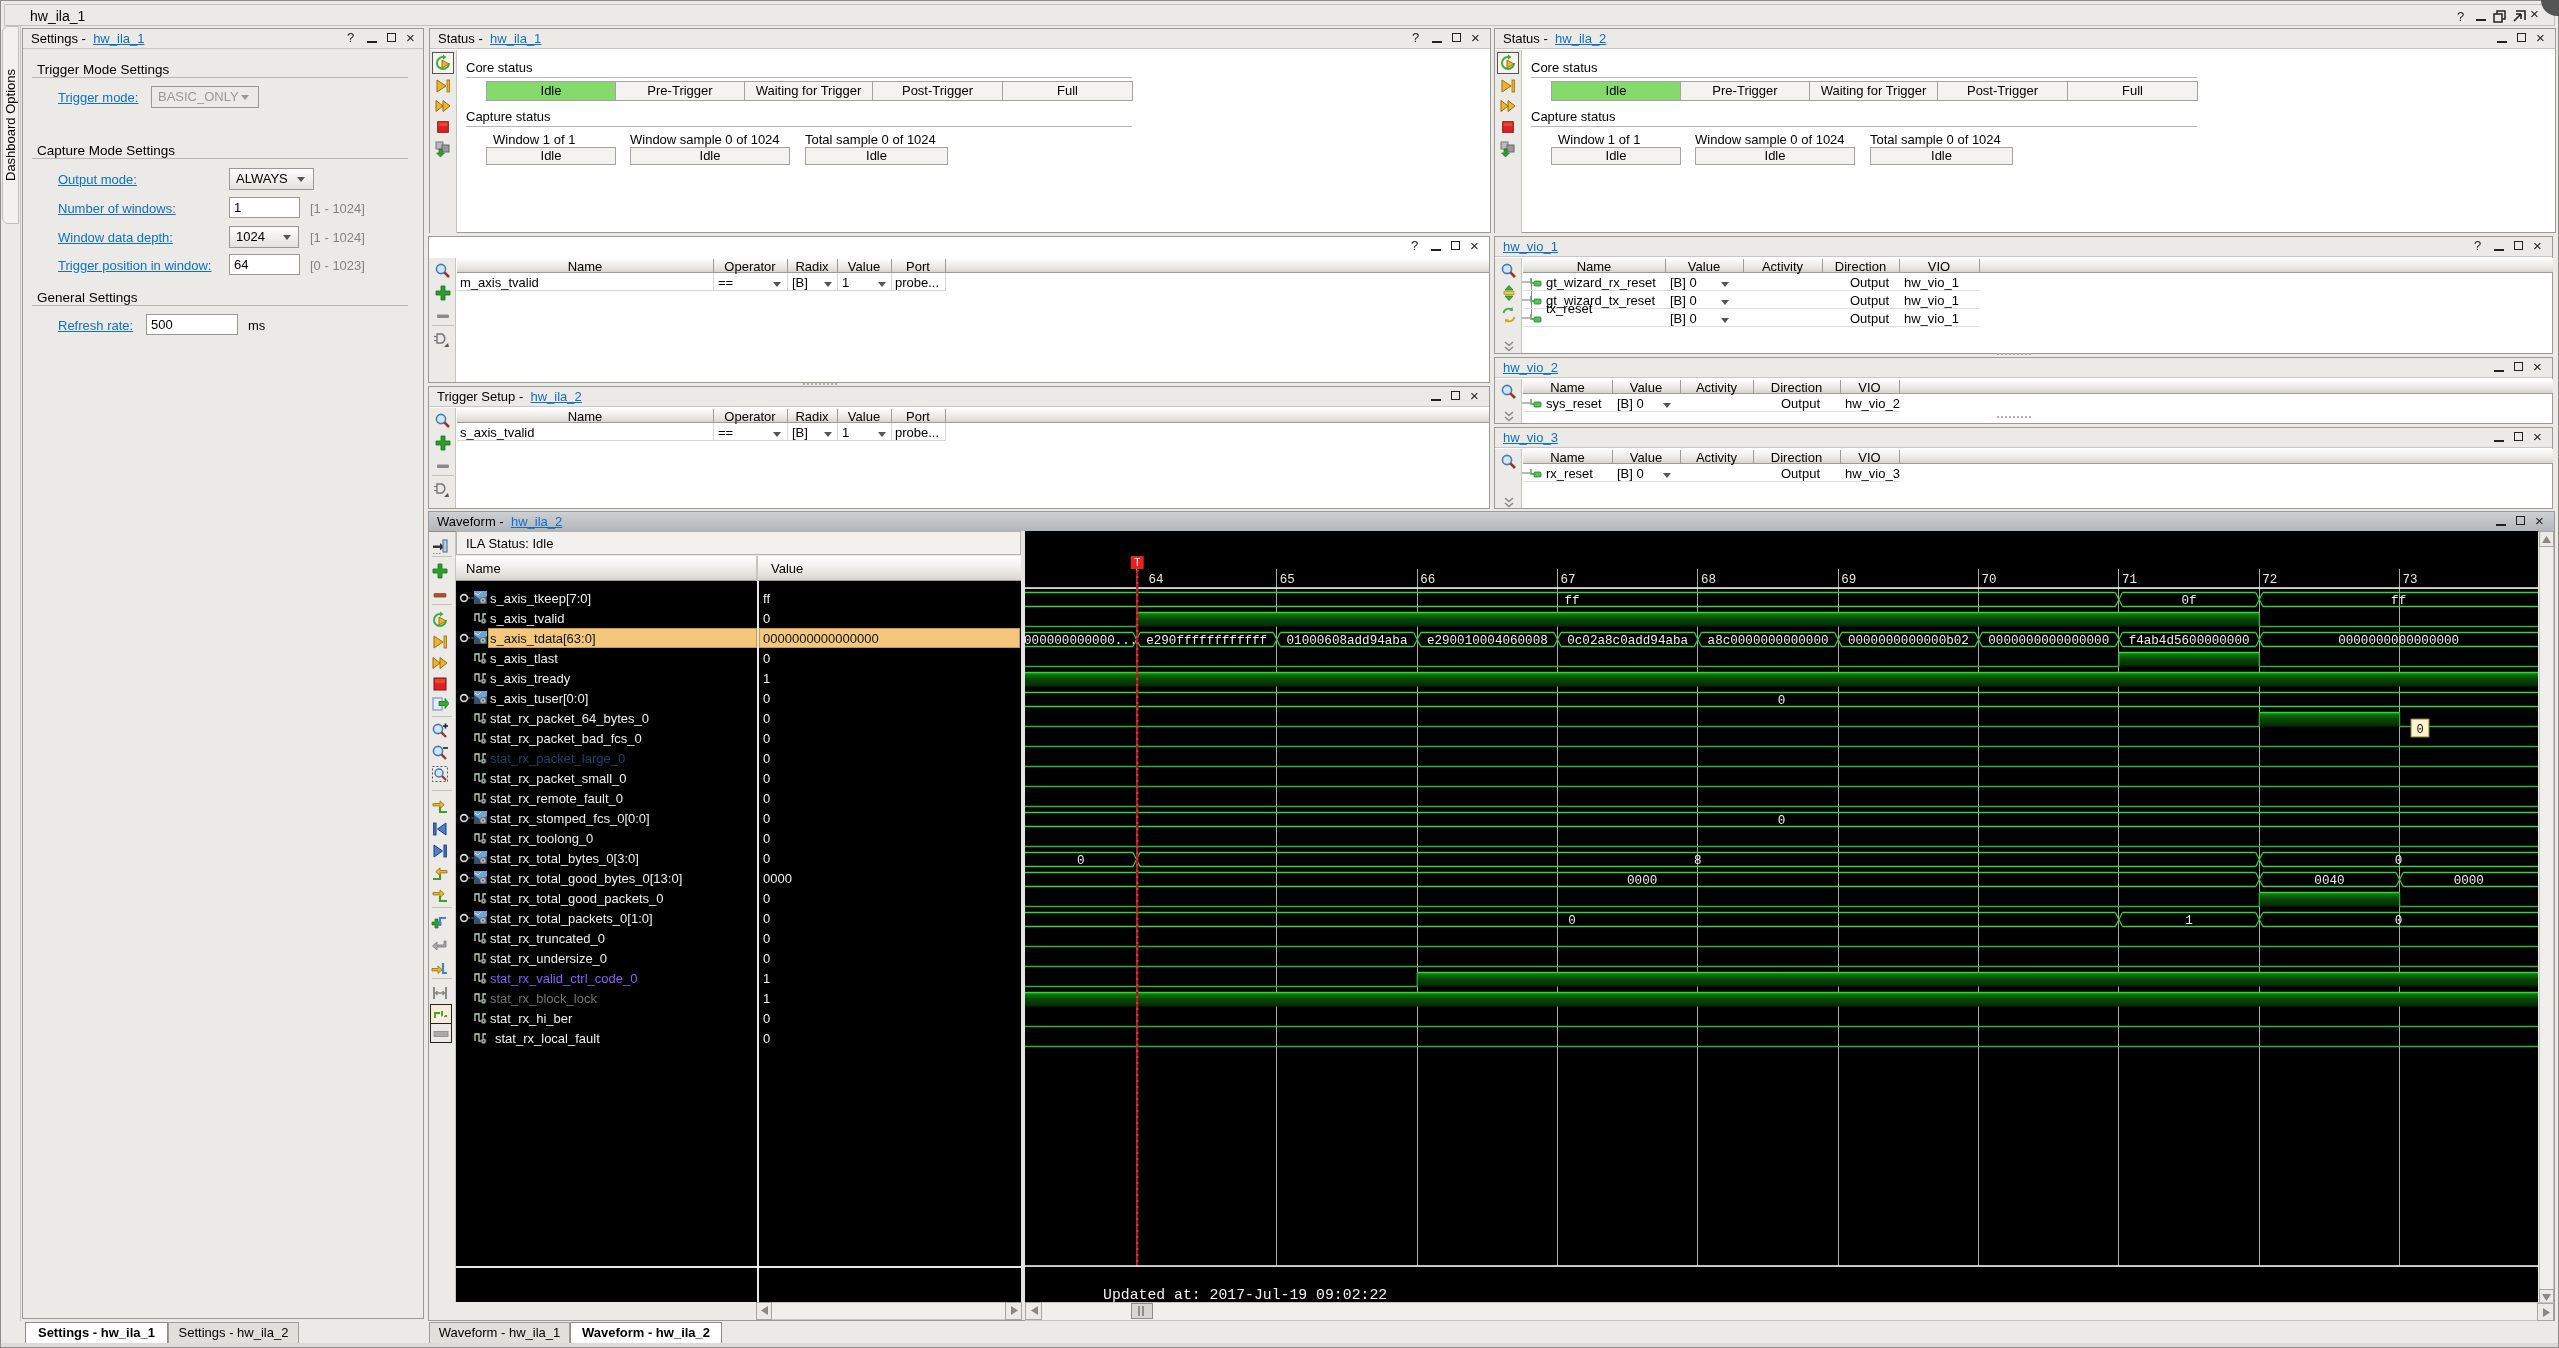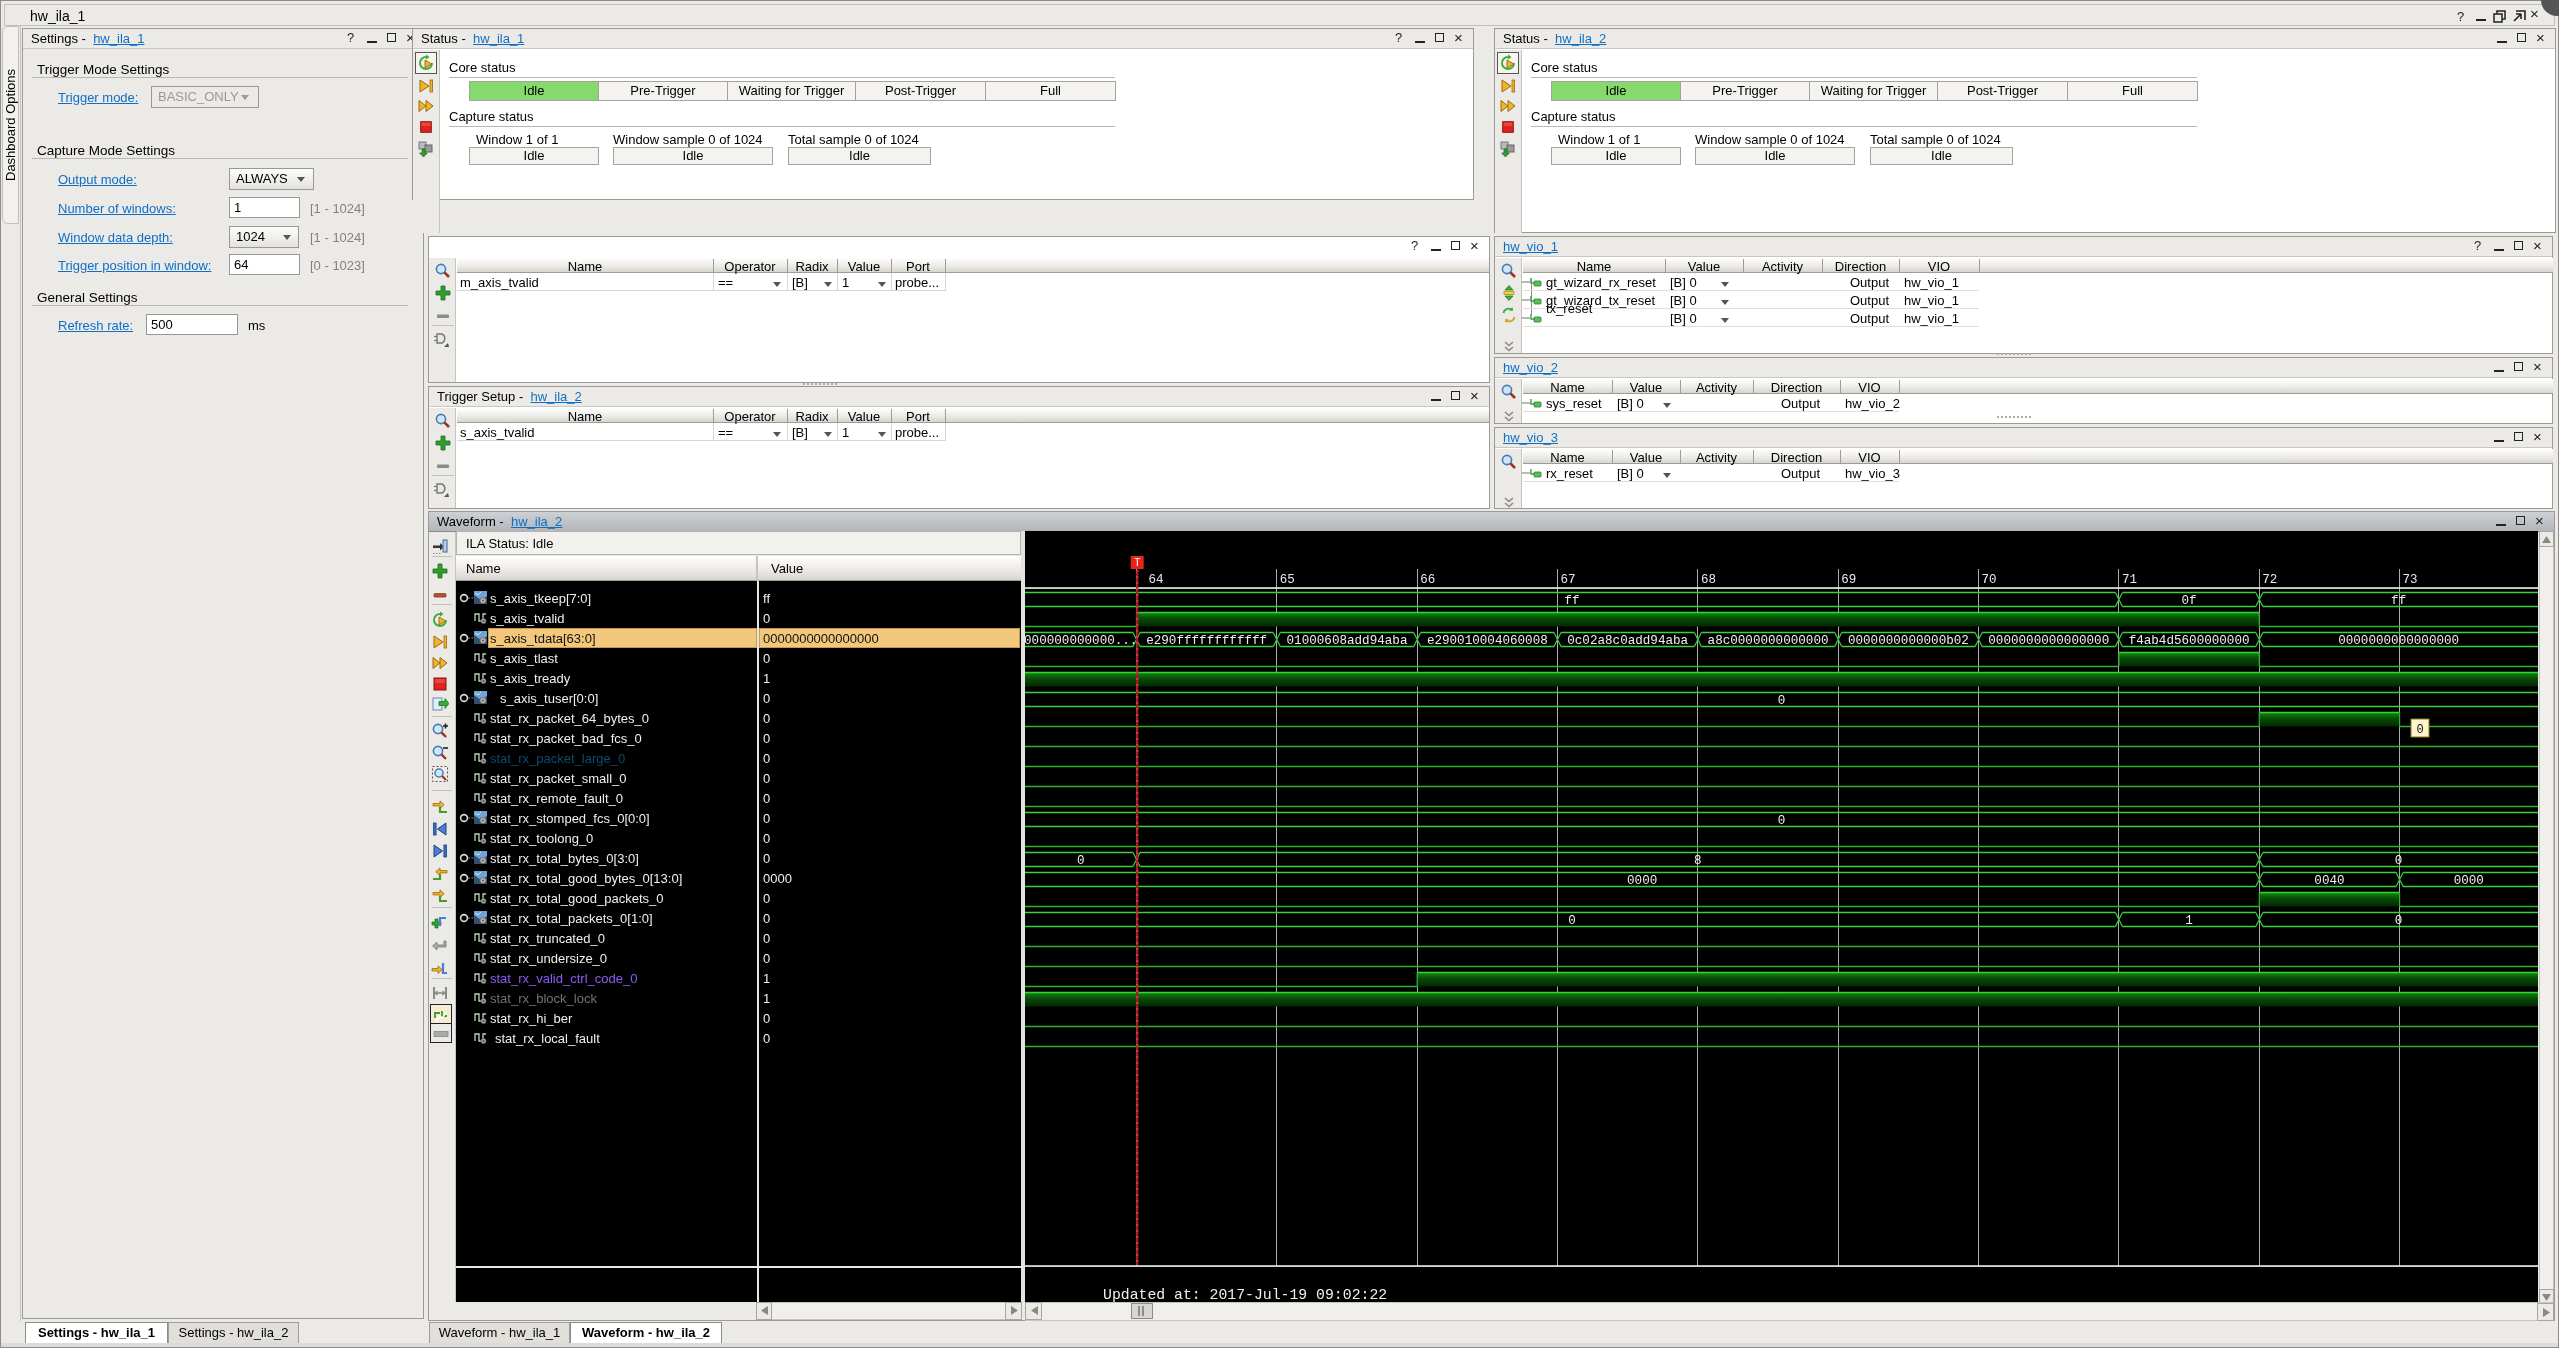--- a/index.html
+++ b/index.html
@@ -66,21 +66,21 @@
 <div class="gl abs" style="left:287px;top:201px">[1 - 1024]</div>
 <div class="blu" style="left:35px;top:229px">Trigger position in window:</div>
 <div class="inp" style="left:206px;top:225px;width:71px;height:21px">64</div>
 <div class="gl abs" style="left:287px;top:229px">[0 - 1023]</div>
 <div class="seclbl" style="left:14px;top:261px">General Settings</div>
 <div class="secline" style="left:9px;top:276px;width:376px"></div>
 <div class="blu" style="left:35px;top:289px">Refresh rate:</div>
 <div class="inp" style="left:123px;top:285px;width:92px;height:21px">500</div>
 <div class="abs" style="left:225px;top:289px">ms</div>
 </div>
-<div class="panel" style="left:412px;top:28px;width:1062px;height:172px">
+<div class="panel" style="left:429px;top:28px;width:1062px;height:205px">
     <div class="ptitle" style="background:#eceae7">Status -&nbsp; <span class="lnk">hw_ila_1</span></div>
     <div class="wq" style="left:982px;top:1px">?</div>
     <div style="position:absolute;left:1002px;top:12px;width:10px;height:2px;background:#222"></div>
     <div style="position:absolute;left:1022px;top:4px;width:9px;height:9px;border:1.6px solid #222"></div>
     <div class="wx" style="left:1041px;top:0px">×</div>
     <div class="abs" style="left:0;top:21px;width:27px;height:183px;background:#eceae7;border-right:1px solid #c6c4bf"></div>
     <div class="abs" style="left:2px;top:23px;width:22px;height:22px;border:1px solid #555;background:#f6f4ec"></div>
     <svg style="position:absolute;left:4px;top:25px" width="18" height="18" viewBox="0 0 18 18">
       <path d="M9 3a6 6 0 1 0 6 6" fill="none" stroke="#3fae3f" stroke-width="2"></path>
       <path d="M9 0.5L12.5 3L9 5.8z" fill="#3fae3f"></path>
@@ -596,21 +596,21 @@
   </div>
 <div class="abs" style="left:474px;top:688px;width:14px;height:20px">
     <svg width="13" height="13" viewBox="0 0 13 13" style="position:absolute;left:0;top:3px">
       <rect x="0" y="0" width="13" height="13" fill="#35506e"></rect>
       <path d="M0 0h13v5L7 9 0 4z" fill="#6fa4d8"></path>
       <path d="M1 2l3 2 3-3" stroke="#cfe2f4" stroke-width="1" fill="none"></path>
       <circle cx="9" cy="9.5" r="3" fill="#b9b9b9" stroke="#666" stroke-width="0.8"></circle>
       <circle cx="9" cy="9.5" r="1" fill="#555"></circle>
     </svg>
   </div>
-<div class="wname" style="left:500px;top:691px;color:#efefed">s_axis_tuser[0:0]</div>
+<div class="wname" style="left:490px;top:691px;color:#efefed">s_axis_tuser[0:0]</div>
 <div class="wname" style="left:763px;top:691px;color:#efefed">0</div>
 <div class="abs" style="left:474px;top:708px;width:14px;height:20px">
     <svg width="13" height="13" viewBox="0 0 13 13" style="position:absolute;left:0;top:3px">
       <path d="M1 10V3h4v7h4V3h3" stroke="#b9d8b9" stroke-width="1.3" fill="none"></path>
       <circle cx="9.5" cy="10" r="2.6" fill="#a9a9a9" stroke="#555" stroke-width="0.8"></circle>
       <circle cx="9.5" cy="10" r="0.9" fill="#444"></circle>
     </svg>
   </div>
 <div class="wname" style="left:490px;top:711px;color:#efefed">stat_rx_packet_64_bytes_0</div>
 <div class="wname" style="left:763px;top:711px;color:#efefed">0</div>

